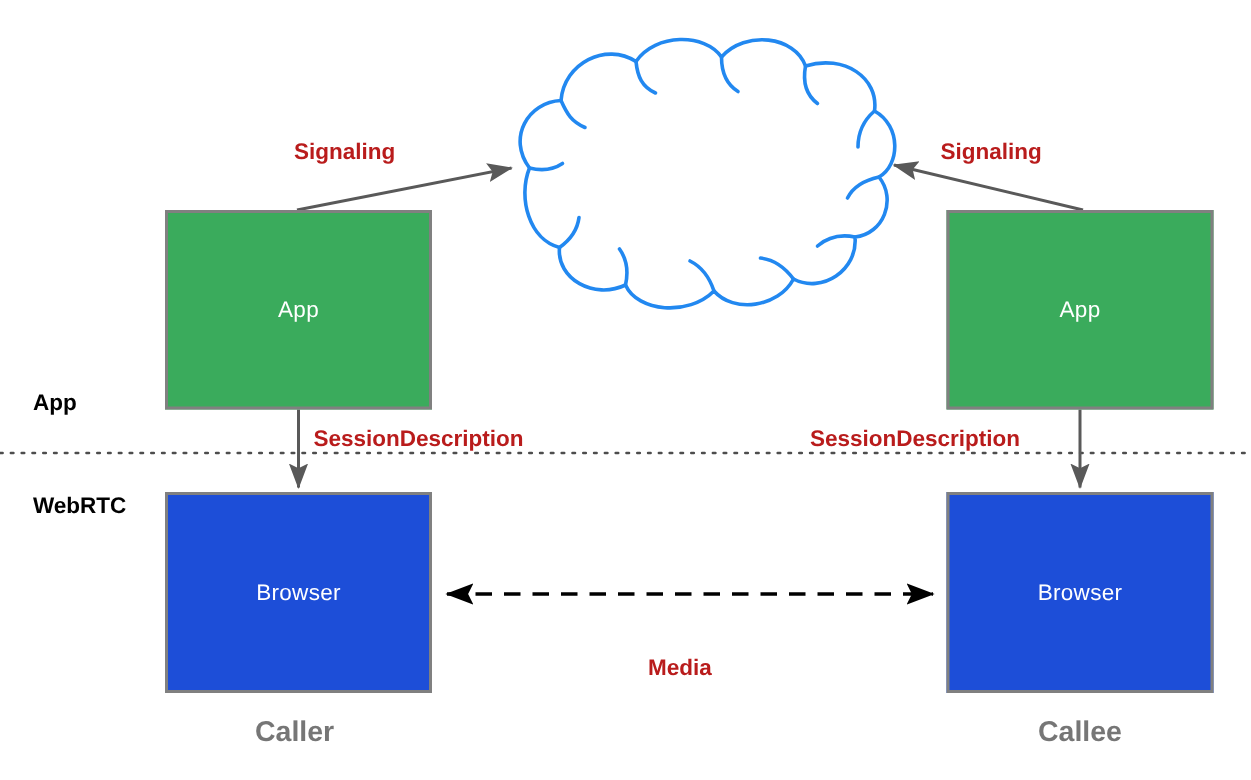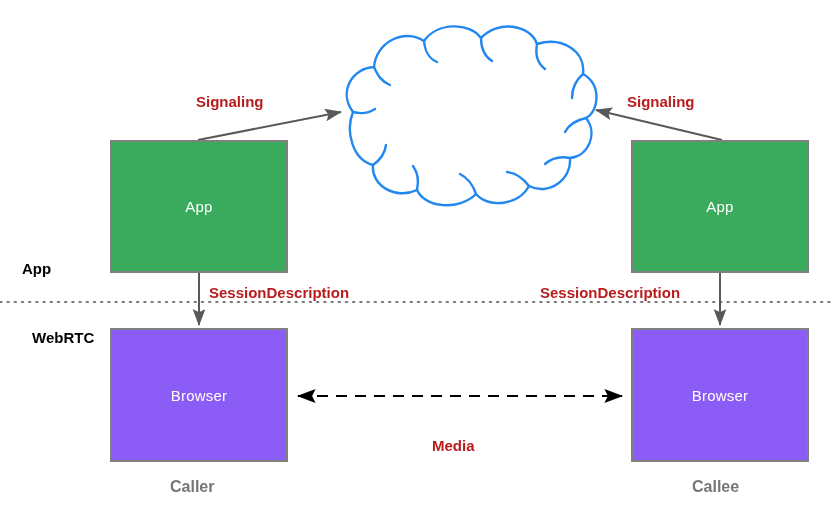--- a/index.html
+++ b/index.html
@@ -34,21 +34,21 @@
     display: flex;
     align-items: center;
     justify-content: center;
     color: #ffffff;
     font-size: 15px;
     font-family: "Liberation Sans", sans-serif;
     font-weight: normal;
     letter-spacing: 0.2px;
   }
   .node-box.green { background: #3AAB5C; }
-  .node-box.blue  { background: #8b5cf6; }
+  .node-box.blue  { background: #1d4ed8; }
 
   #app-box-caller   { left: 110px; top: 140px; width: 178px; height: 133px; }
   #app-box-callee   { left: 631px; top: 140px; width: 178px; height: 133px; }
   #browser-box-caller { left: 110px; top: 328px; width: 178px; height: 134px; }
   #browser-box-callee { left: 631px; top: 328px; width: 178px; height: 134px; }
 
   
   .diagram-label {
     position: absolute;
     font-family: "Liberation Sans", sans-serif;
@@ -59,26 +59,26 @@
   }
   .layer-label {
     font-size: 15px;
     color: #000000;
   }
   .edge-label {
     font-size: 15px;
     color: #b91c1c;
   }
   .role-label {
-    font-size: 16px;
+    font-size: 19px;
     color: #767676;
   }
 
   #label-layer-app     { left: 22px;  top: 261px; }
-  #label-layer-webrtc  { left: 32px;  top: 330px; }
+  #label-layer-webrtc  { left: 22px;  top: 330px; }
   #label-signaling-left  { left: 196px; top: 94px; }
   #label-signaling-right { left: 627px; top: 94px; }
   #label-sessiondesc-left  { left: 209px; top: 285px; }
   #label-sessiondesc-right { left: 540px; top: 285px; }
   #label-media { left: 432px; top: 438px; }
   #label-role-caller { left: 170px; top: 479px; }
   #label-role-callee { left: 692px; top: 479px; text-align: right; }
 </style>
 </head>
 <body>

